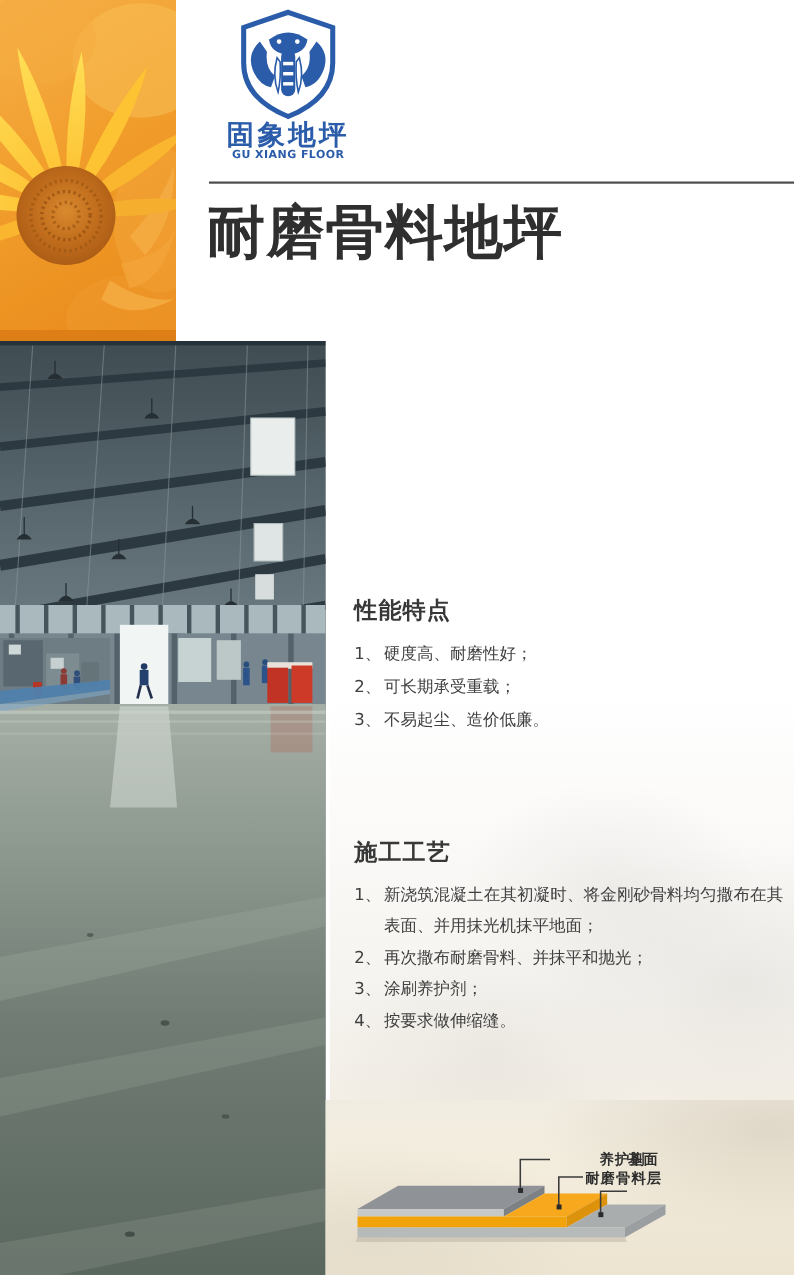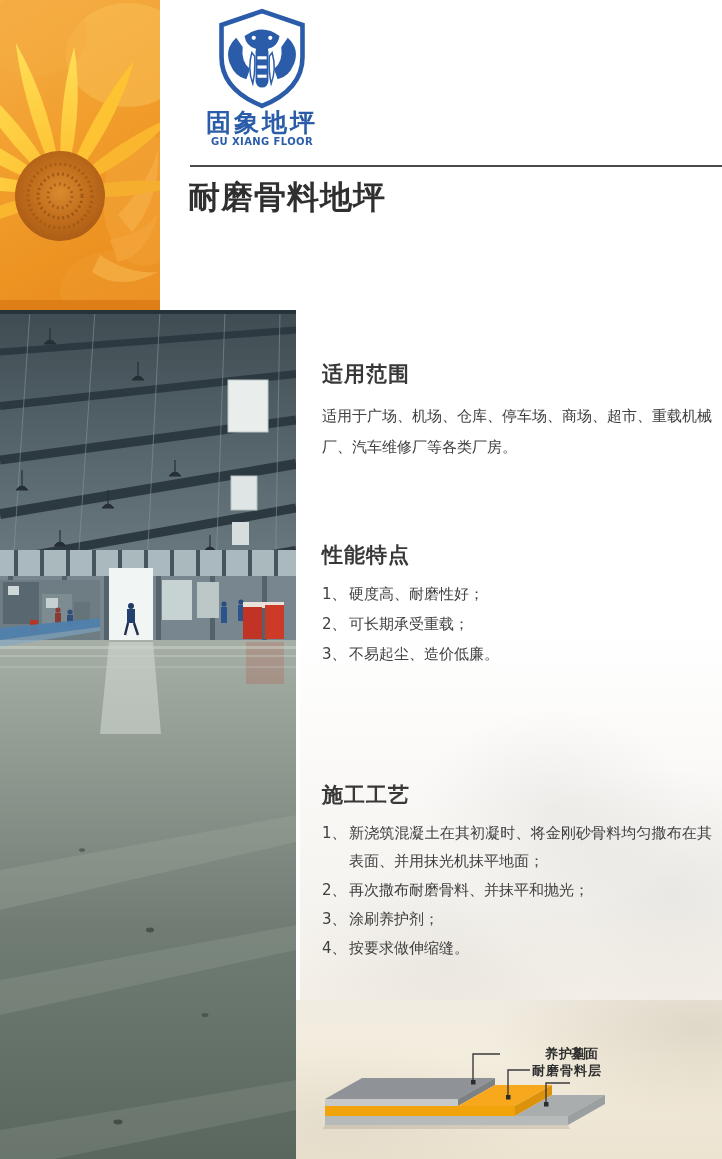--- a/index.html
+++ b/index.html
@@ -15,21 +15,21 @@
     background:linear-gradient(150deg,#f6b049 0%,#f19d2b 45%,#e8891a 100%);
   }
   .sunflower svg { position:absolute; left:0; top:0; }
   
   .logo { position:absolute; left:186px; top:8px; width:152px; text-align:center; }
   .logo-shield { display:block; margin:0 auto; }
   .logo-cn { font-size:25px; font-weight:bold; color:#2a5caa; letter-spacing:3px; line-height:1.05; }
   .logo-en { font-size:10px; font-weight:bold; color:#2a5caa; letter-spacing:0.4px; line-height:1.1; }
   
   .header-rule { position:absolute; left:190px; right:0; top:165px; height:2px; background:#4c4c4c; }
-  .page-title { position:absolute; left:188px; top:176px; font-size:32px; font-weight:bold; color:#2f2f2f; letter-spacing:1px; }
+  .page-title { position:absolute; left:188px; top:176px; font-size:53px; font-weight:bold; color:#2f2f2f; letter-spacing:1px; }
   
   .factory { position:absolute; left:0; top:310px; width:296px; height:849px; background:#6b7a70; }
   .factory svg { display:block; }
   
   .bg-ghost {
     position:absolute; left:300px; top:630px; width:422px; height:420px;
     background:
       radial-gradient(190px 140px at 60% 42%, rgba(95,88,80,.07), transparent 70%),
       radial-gradient(250px 170px at 88% 62%, rgba(95,88,80,.08), transparent 72%),
       radial-gradient(210px 150px at 35% 78%, rgba(95,88,80,.06), transparent 70%),
@@ -284,44 +284,40 @@
       <ellipse cx="205" cy="705" rx="3.4" ry="2" fill="#39423d" opacity="0.6"></ellipse>
       <ellipse cx="118" cy="812" rx="4.5" ry="2.4" fill="#333c37" opacity="0.7"></ellipse>
 
       <rect x="0" y="0" width="296" height="4" fill="#27333a"></rect>
     </svg>
   </div>
 
   <div class="bg-ghost"></div>
   <div class="bg-warm"></div>
 
-  <div class="col" style="top:360px">
-    <div class="sec-head">适用范围</div>
-    <div class="body-text">适用于广场、机场、仓库、停车场、商场、超市、重载机械厂、汽车维修厂等各类厂房。</div>
-  </div>
 
   <div class="col" style="top:541px">
     <div class="sec-head">性能特点</div>
     <div class="num-list feat">
       <div class="num-item">
         <span class="num">1、</span>
         <span>硬度高、耐磨性好；</span>
       </div>
       <div class="num-item">
         <span class="num">2、</span>
         <span>可长期承受重载；</span>
       </div>
       <div class="num-item">
         <span class="num">3、</span>
         <span>不易起尘、造价低廉。</span>
       </div>
     </div>
   </div>
 
-  <div class="col" style="top:781px">
+  <div class="col" style="top:761px">
     <div class="sec-head">施工工艺</div>
     <div class="num-list proc">
       <div class="num-item">
         <span class="num">1、</span>
         <span>新浇筑混凝土在其初凝时、将金刚砂骨料均匀撒布在其表面、并用抹光机抹平地面；</span>
       </div>
       <div class="num-item">
         <span class="num">2、</span>
         <span>再次撒布耐磨骨料、并抹平和抛光；</span>
       </div>

